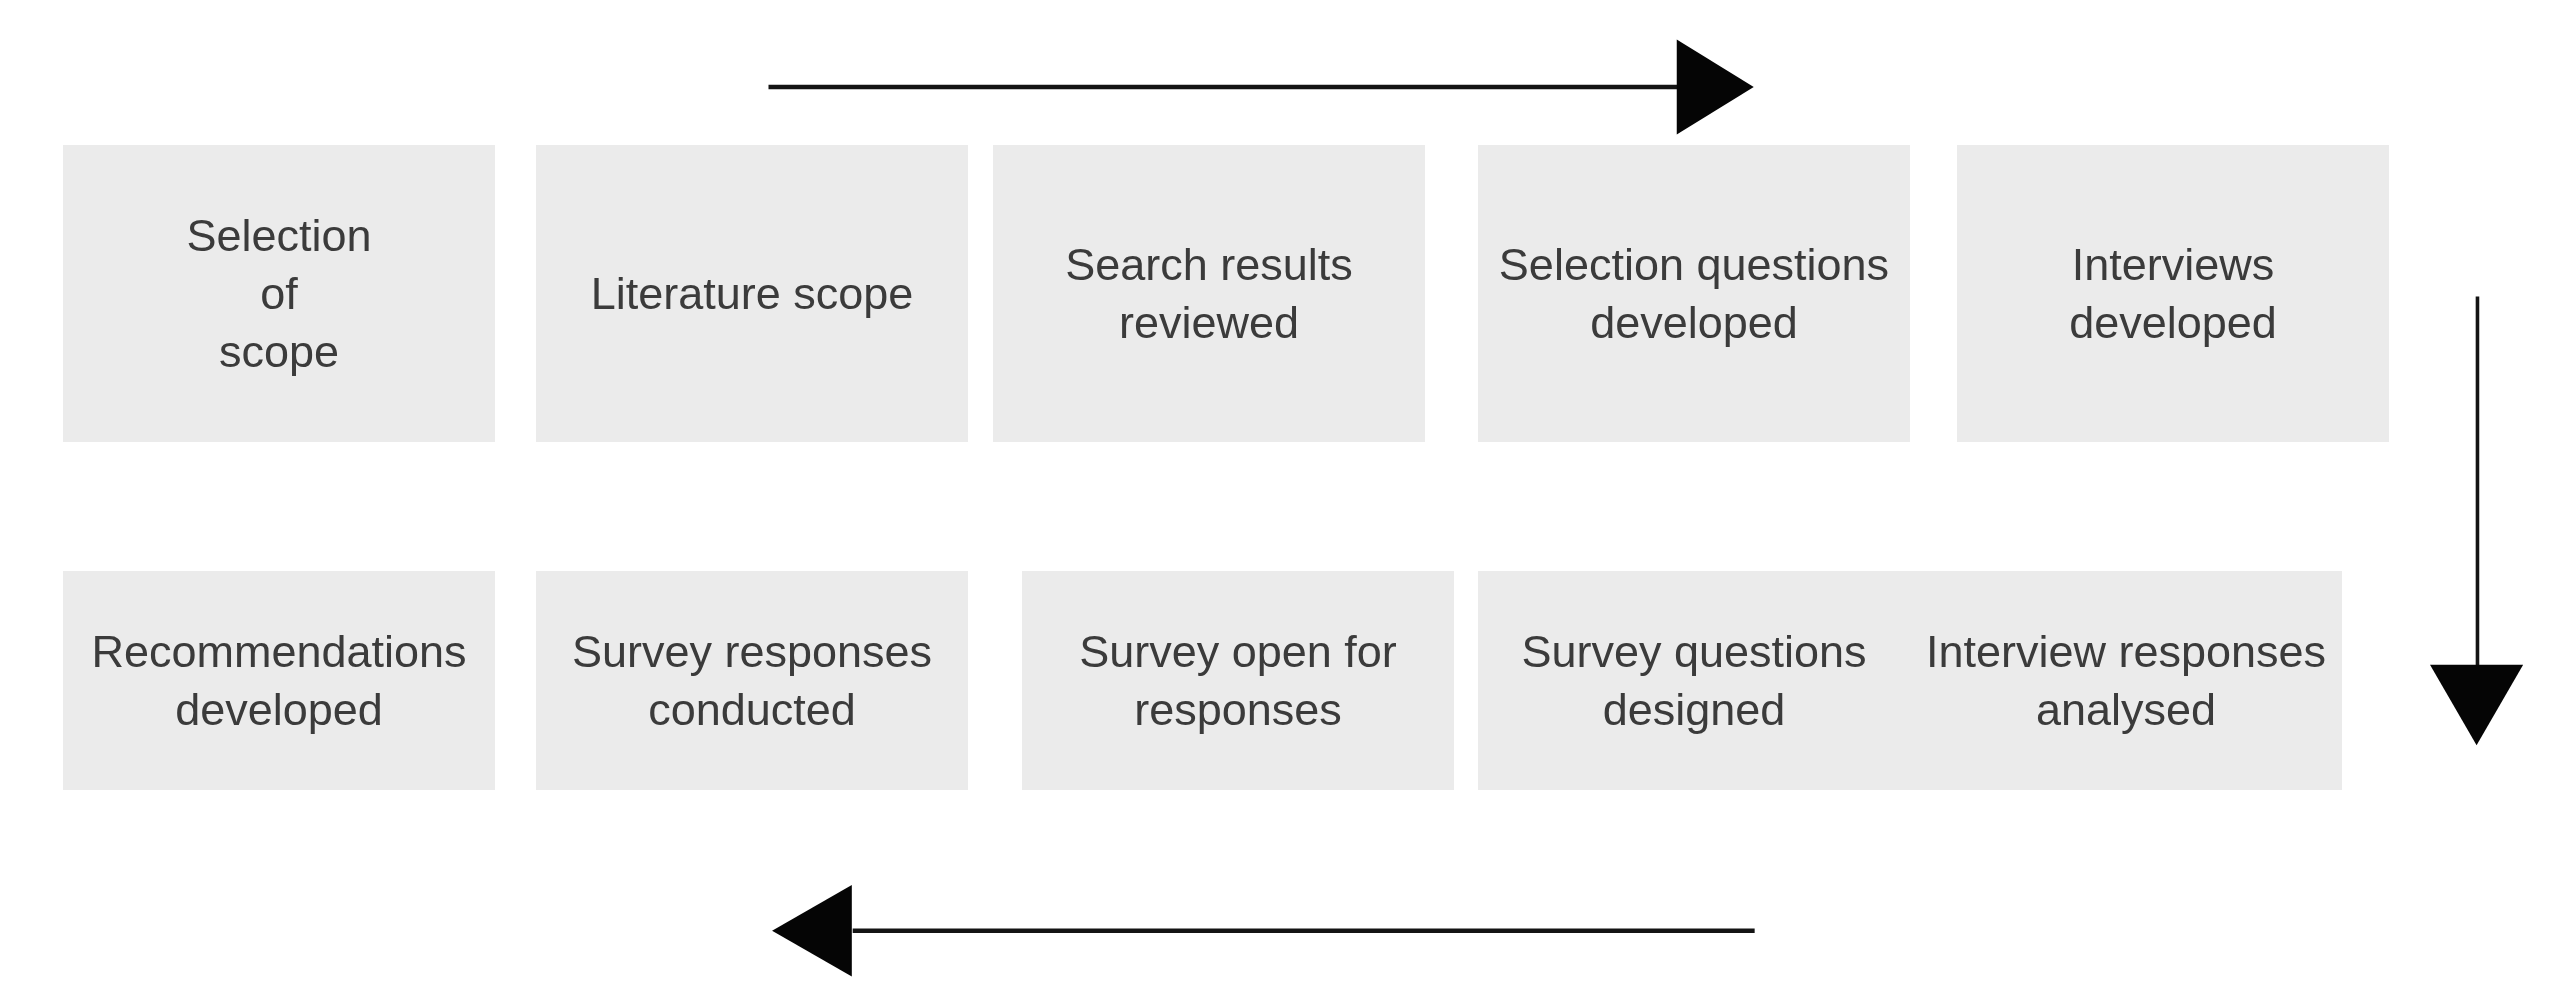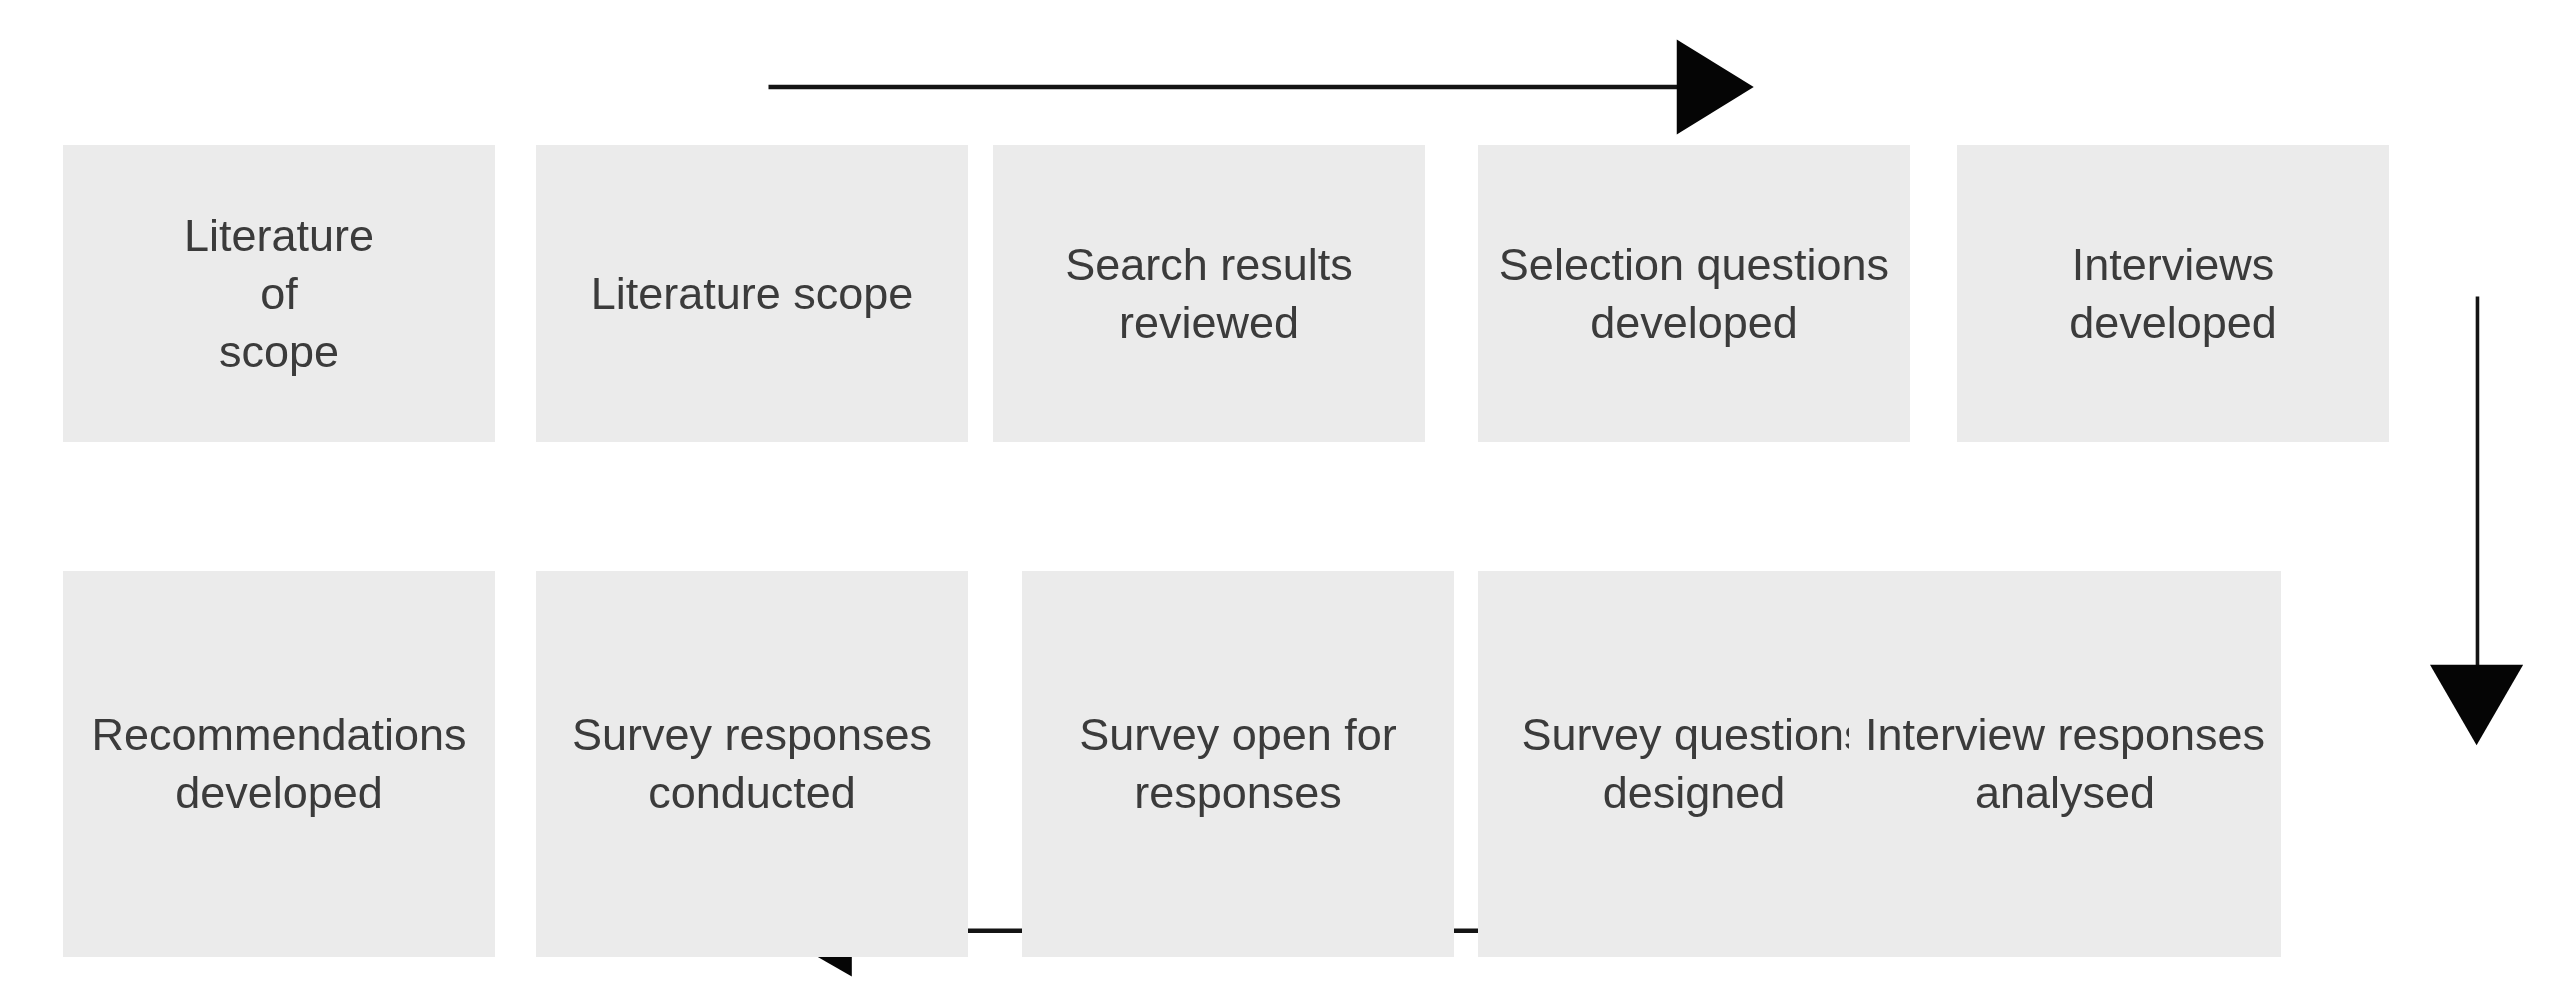--- a/index.html
+++ b/index.html
@@ -15,21 +15,21 @@
     position: absolute;
     width: 432px;
     height: 297px;
     background: #ebebeb;
     display: flex;
     align-items: center;
     justify-content: center;
     text-align: center;
   }
   .row-top .box { top: 145px; }
-  .row-bottom .box { top: 571px; height: 386px; }
+  .row-bottom .box { top: 571px; height: 219px; }
   .box .label {
     font-size: 45px;
     line-height: 58px;
     color: #3b3b3b;
     white-space: pre-line;
   }
   .arrow-layer {
     position: absolute;
     left: 0; top: 0;
     width: 2576px;
@@ -51,21 +51,21 @@
       <polygon points="2713,742 2817,742 2765,832" fill="#050505"></polygon>
     </g>
     <g>
       <line x1="952" y1="1039" x2="1959" y2="1039" stroke="#141414" stroke-width="5"></line>
       <polygon points="951,988 951,1090 862,1039" fill="#050505"></polygon>
     </g>
   </svg>
 
   <div class="row-top">
     <div class="box" style="left:63px">
-      <span class="label">Literature
+      <span class="label">Selection
 of
 scope</span>
     </div>
     <div class="box" style="left:536px">
       <span class="label">Literature scope</span>
     </div>
     <div class="box" style="left:993px">
       <span class="label">Search results
 reviewed</span>
     </div>
@@ -89,20 +89,20 @@
 conducted</span>
     </div>
     <div class="box" style="left:1022px">
       <span class="label">Survey open for
 responses</span>
     </div>
     <div class="box" style="left:1478px">
       <span class="label">Survey questions
 designed</span>
     </div>
-    <div class="box" style="left:1849px">
+    <div class="box" style="left:1910px">
       <span class="label">Interview responses
 analysed</span>
     </div>
   </div>
 
 </div>
 
 
 </body></html>

